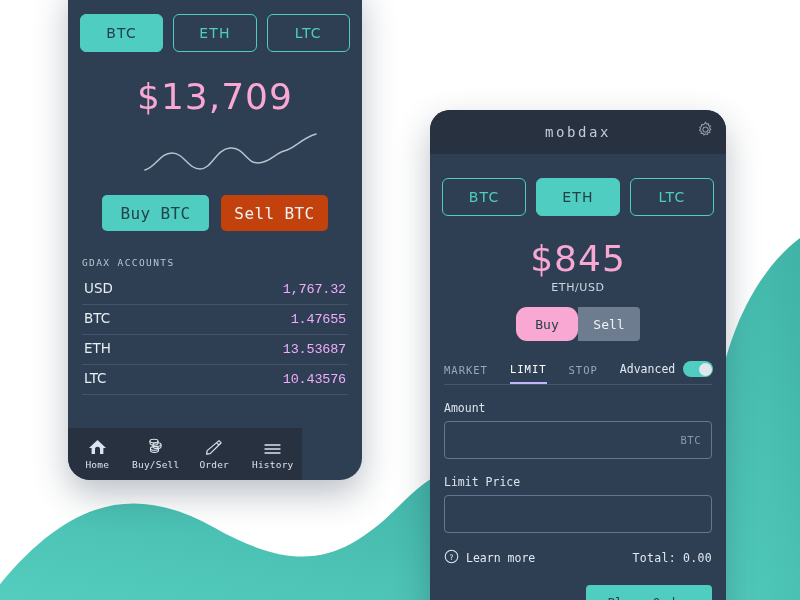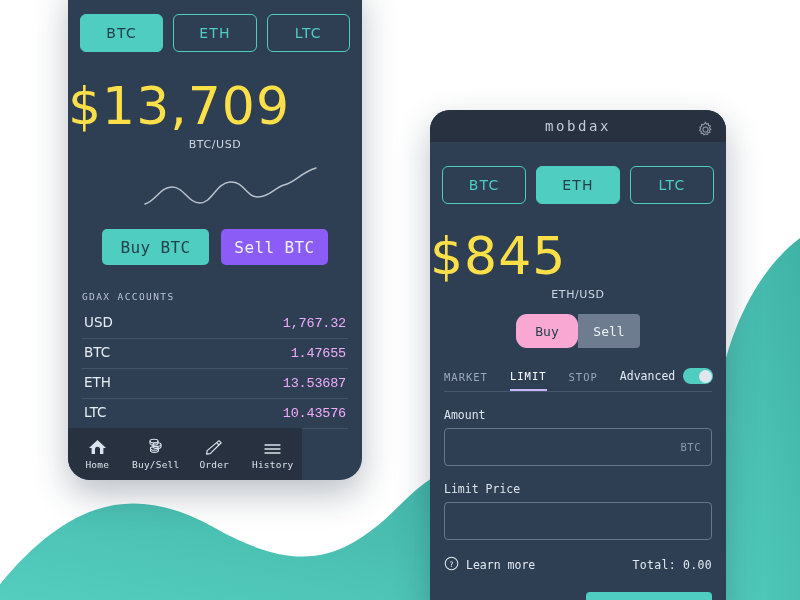--- a/index.html
+++ b/index.html
@@ -76,22 +76,23 @@
     box-sizing: border-box;
     font-family: "DejaVu Sans", sans-serif;
   }
   .pair-tab.active {
     background: #4ecdc0;
     border-color: #4ecdc0;
     color: #22404a;
   }
 
   .price {
-    color: #fde047;
-    font-size: 52px;
+    text-align: center;
+    color: #f9a8d4;
+    font-size: 36px;
     font-weight: 400;
     letter-spacing: 1px;
     font-family: "DejaVu Sans", sans-serif;
   }
   .price-pair {
     text-align: center;
     color: #cfd8e2;
     font-size: 11px;
     letter-spacing: 0.6px;
     margin-top: 2px;
@@ -118,21 +119,21 @@
     font-family: "DejaVu Sans Mono", monospace;
     font-size: 16px;
     letter-spacing: 0.4px;
     box-sizing: border-box;
   }
   .action-btn.buy {
     background: #4ecdc0;
     color: #24424a;
   }
   .action-btn.sell {
-    background: #8b5cf6;
+    background: #c2410c;
     color: #eef2f6;
   }
 
   .accounts {
     margin: 26px 14px 0 14px;
   }
   .accounts-title {
     color: #b9c4d1;
     font-size: 9.5px;
     letter-spacing: 1.4px;
@@ -182,21 +183,21 @@
     letter-spacing: 0.2px;
   }
   .tabbar-icon {
     height: 17px;
     display: flex;
     align-items: flex-end;
   }
 
   
   .trade-header {
-    height: 32px;
+    height: 44px;
     background: #27313f;
     display: flex;
     align-items: center;
     justify-content: center;
     position: relative;
   }
   .trade-title {
     color: #c3ccd7;
     font-size: 14px;
     letter-spacing: 2.6px;
@@ -364,21 +365,20 @@
 
     <div style="height:36px"></div>
 
     <div class="pair-tabs">
       <div class="pair-tab active">BTC</div>
       <div class="pair-tab">ETH</div>
       <div class="pair-tab">LTC</div>
     </div>
 
     <div class="price" style="margin-top:24px">$13,709</div>
-    <div class="price-pair">BTC/USD</div>
 
     <svg class="sparkline" width="294" height="56" viewBox="0 0 294 56">
       <path d="M 78 105 L 78 105" fill="none"></path>
       <path d="M 77 43 C 88 40 92 26 104 26 C 116 26 120 42 132 42
                C 144 42 148 22 162 21 C 176 20 178 36 190 36
                C 202 36 206 27 216 24 C 228 21 232 12 248 7" fill="none" stroke="#b9c2cc" stroke-width="1.5" stroke-linecap="round" stroke-linejoin="round"></path>
     </svg>
 
     <div class="action-row">
       <div class="action-btn buy">Buy BTC</div>

